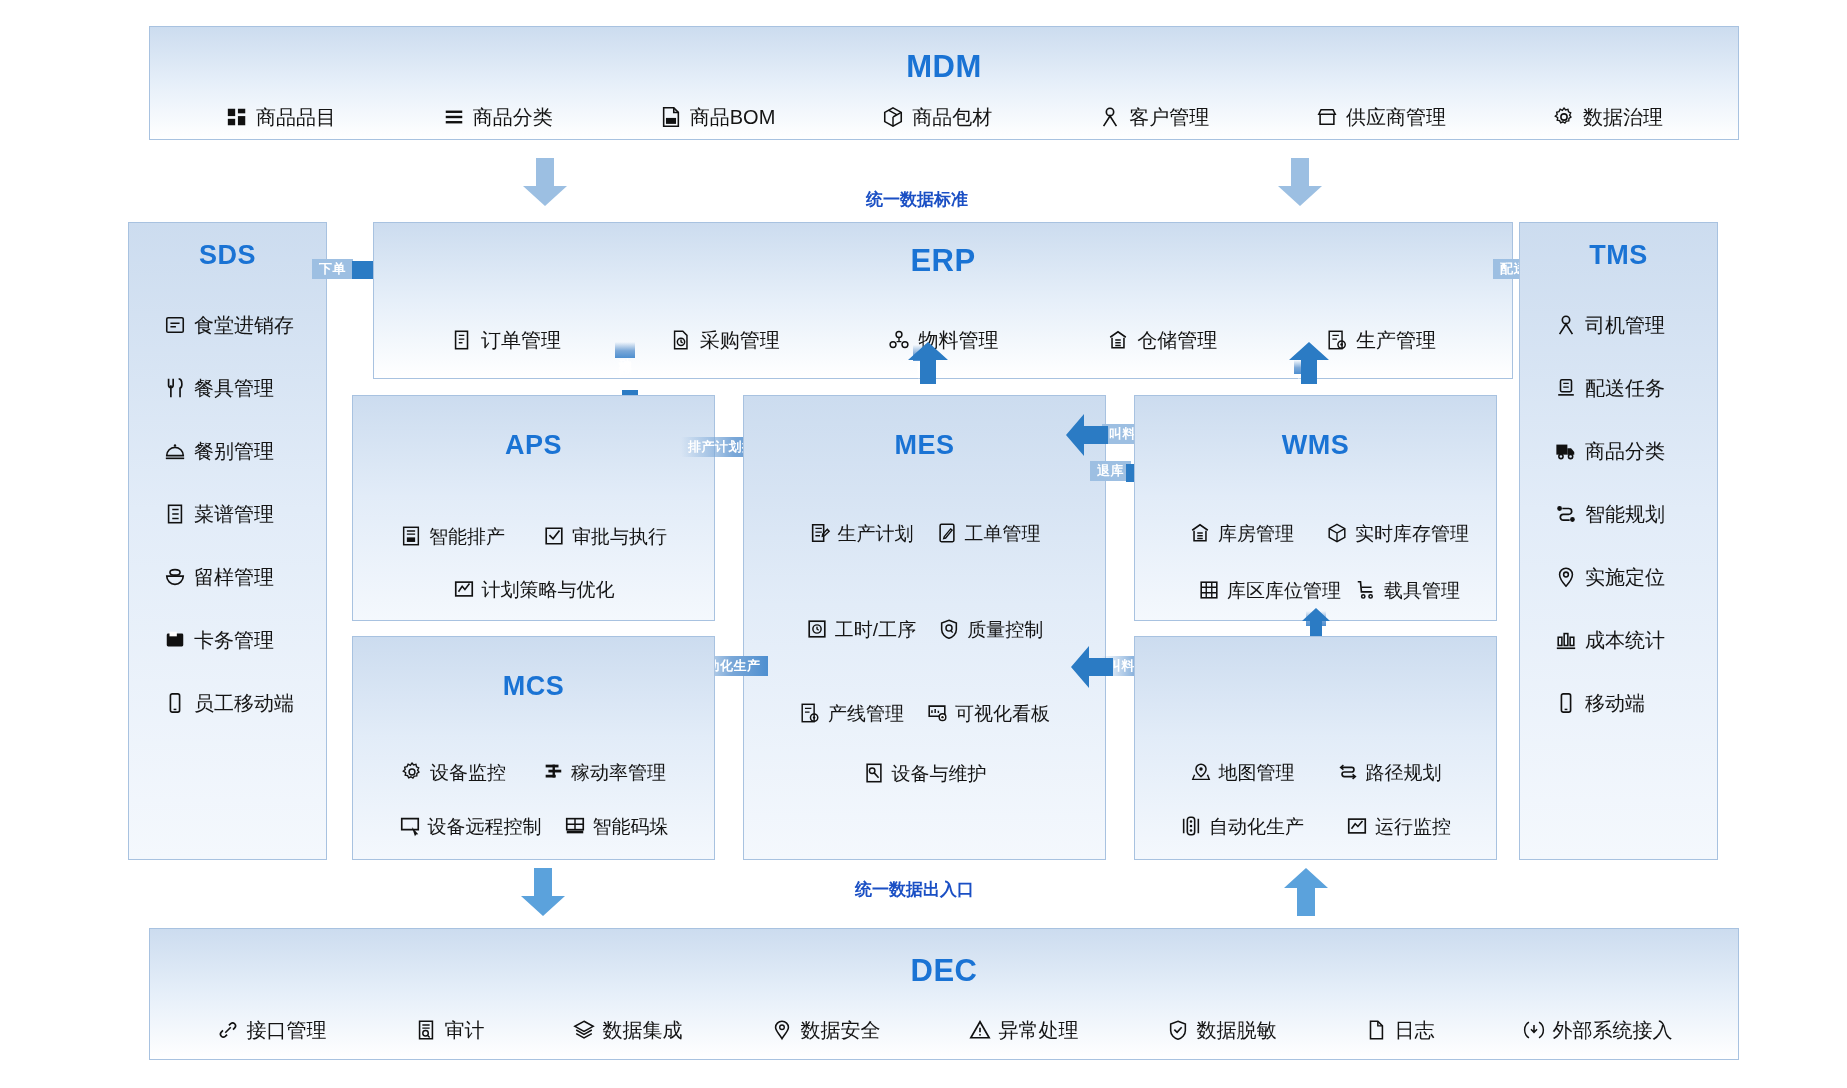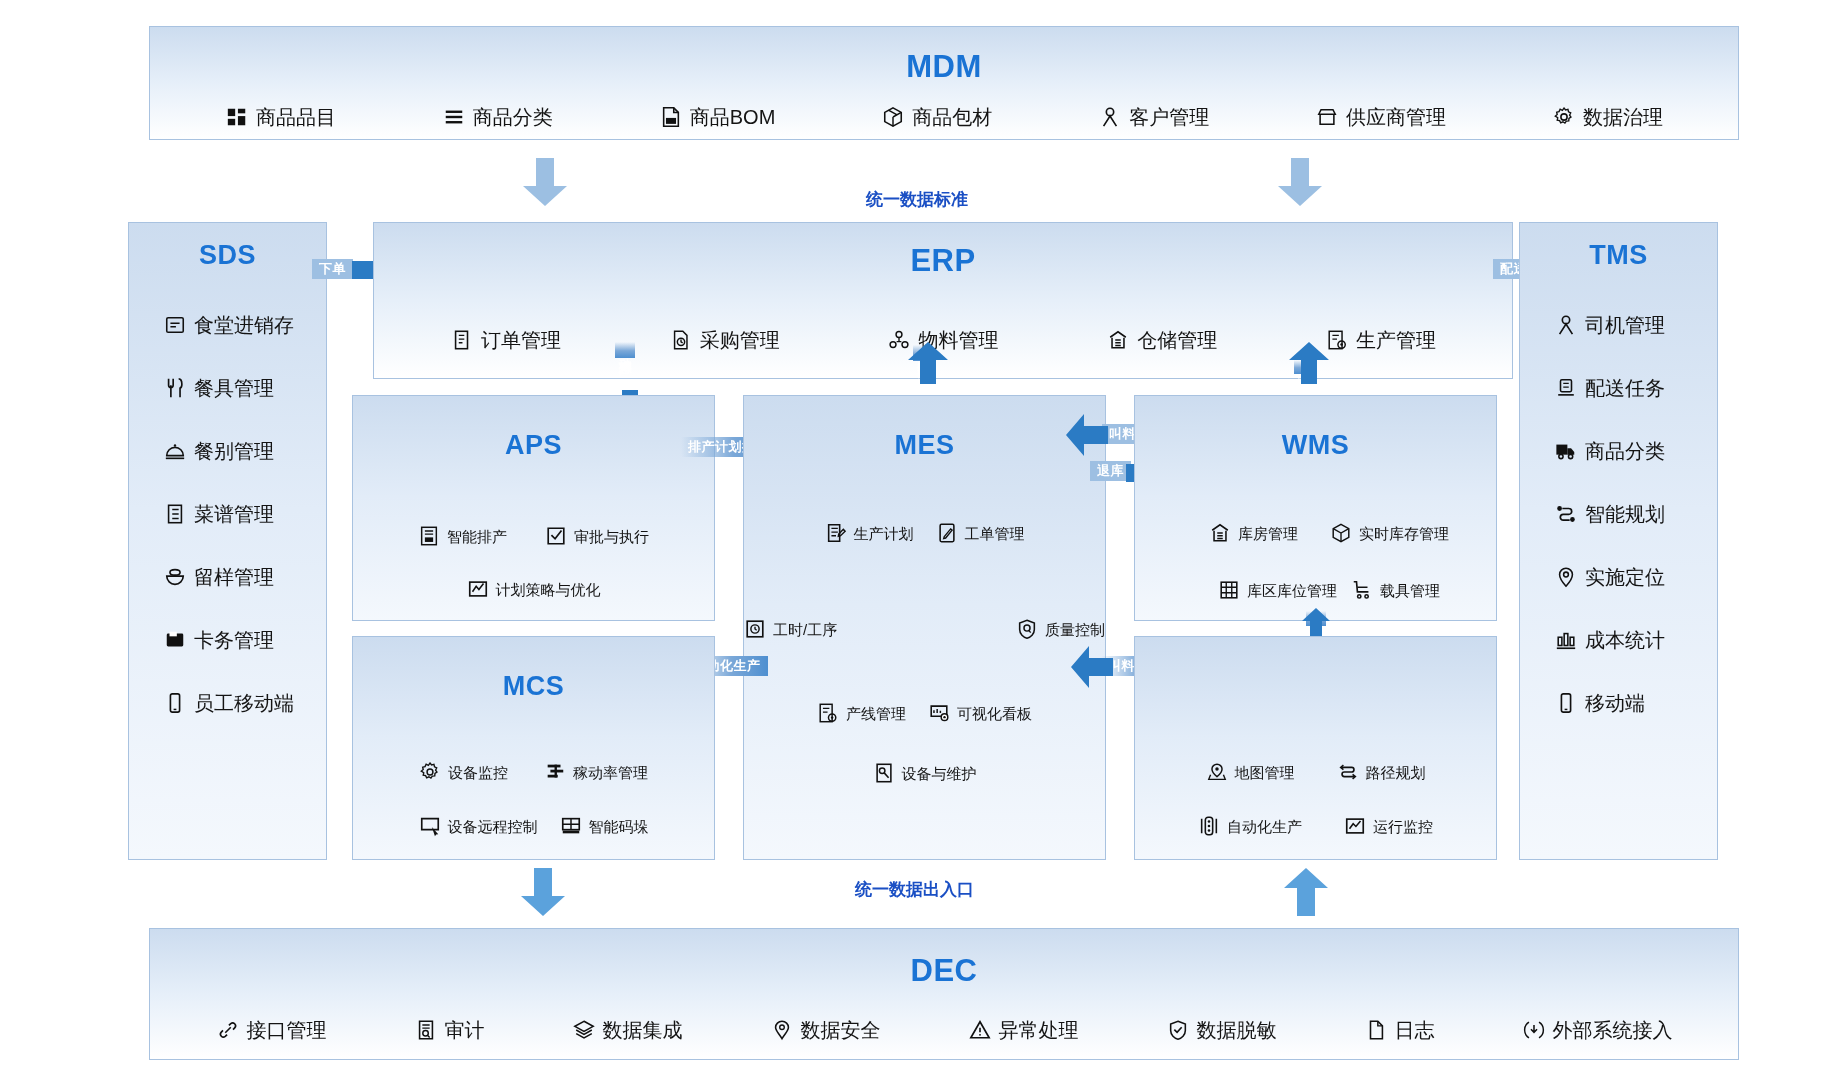--- a/index.html
+++ b/index.html
@@ -29,21 +29,21 @@
     font-weight:bold;
     letter-spacing:.5px;
   }
   .t-big{font-size:31px;}
   .t-mid{font-size:27px;}
 
   
   .feat{
     display:flex;align-items:center;justify-content:center;
     gap:7px;
-    font-size:15px;
+    font-size:19px;
     color:#141414;
     white-space:nowrap;
     line-height:1;
   }
   .feat .ic{
     display:inline-flex;align-items:center;justify-content:center;
     width:22px;height:22px;flex:0 0 22px;
   }
   .feat .ic svg{display:block;}
 
@@ -497,21 +497,21 @@
         <div class="feat">
           <span class="ic">
               <svg viewBox="0 0 24 24" width="22" height="22">
                 <rect x="4.5" y="2.5" width="15" height="19" rx="1.5" fill="none" stroke="#111" stroke-width="1.7"></rect>
                 <path d="M9 16l7-8.5 1.6 1.4L10.5 17.5 8.4 18z" fill="none" stroke="#111" stroke-width="1.5"></path>
               </svg>
             </span>
           <span>工单管理</span>
         </div>
       </div>
-      <div class="frow" style="height:58px;gap:22px;margin-top:38px;justify-content:space-between;">
+      <div class="frow" style="height:58px;gap:22px;margin-top:38px;">
         <div class="feat">
           <span class="ic">
               <svg viewBox="0 0 24 24" width="22" height="22">
                 <rect x="3.5" y="3.5" width="17" height="17" fill="none" stroke="#111" stroke-width="1.8"></rect>
                 <circle cx="12" cy="12" r="4.5" fill="none" stroke="#111" stroke-width="1.6"></circle>
                 <path d="M12 9.5V12l1.8 1.3" stroke="#111" stroke-width="1.5" fill="none"></path>
               </svg>
             </span>
           <span>工时/工序</span>
         </div>

